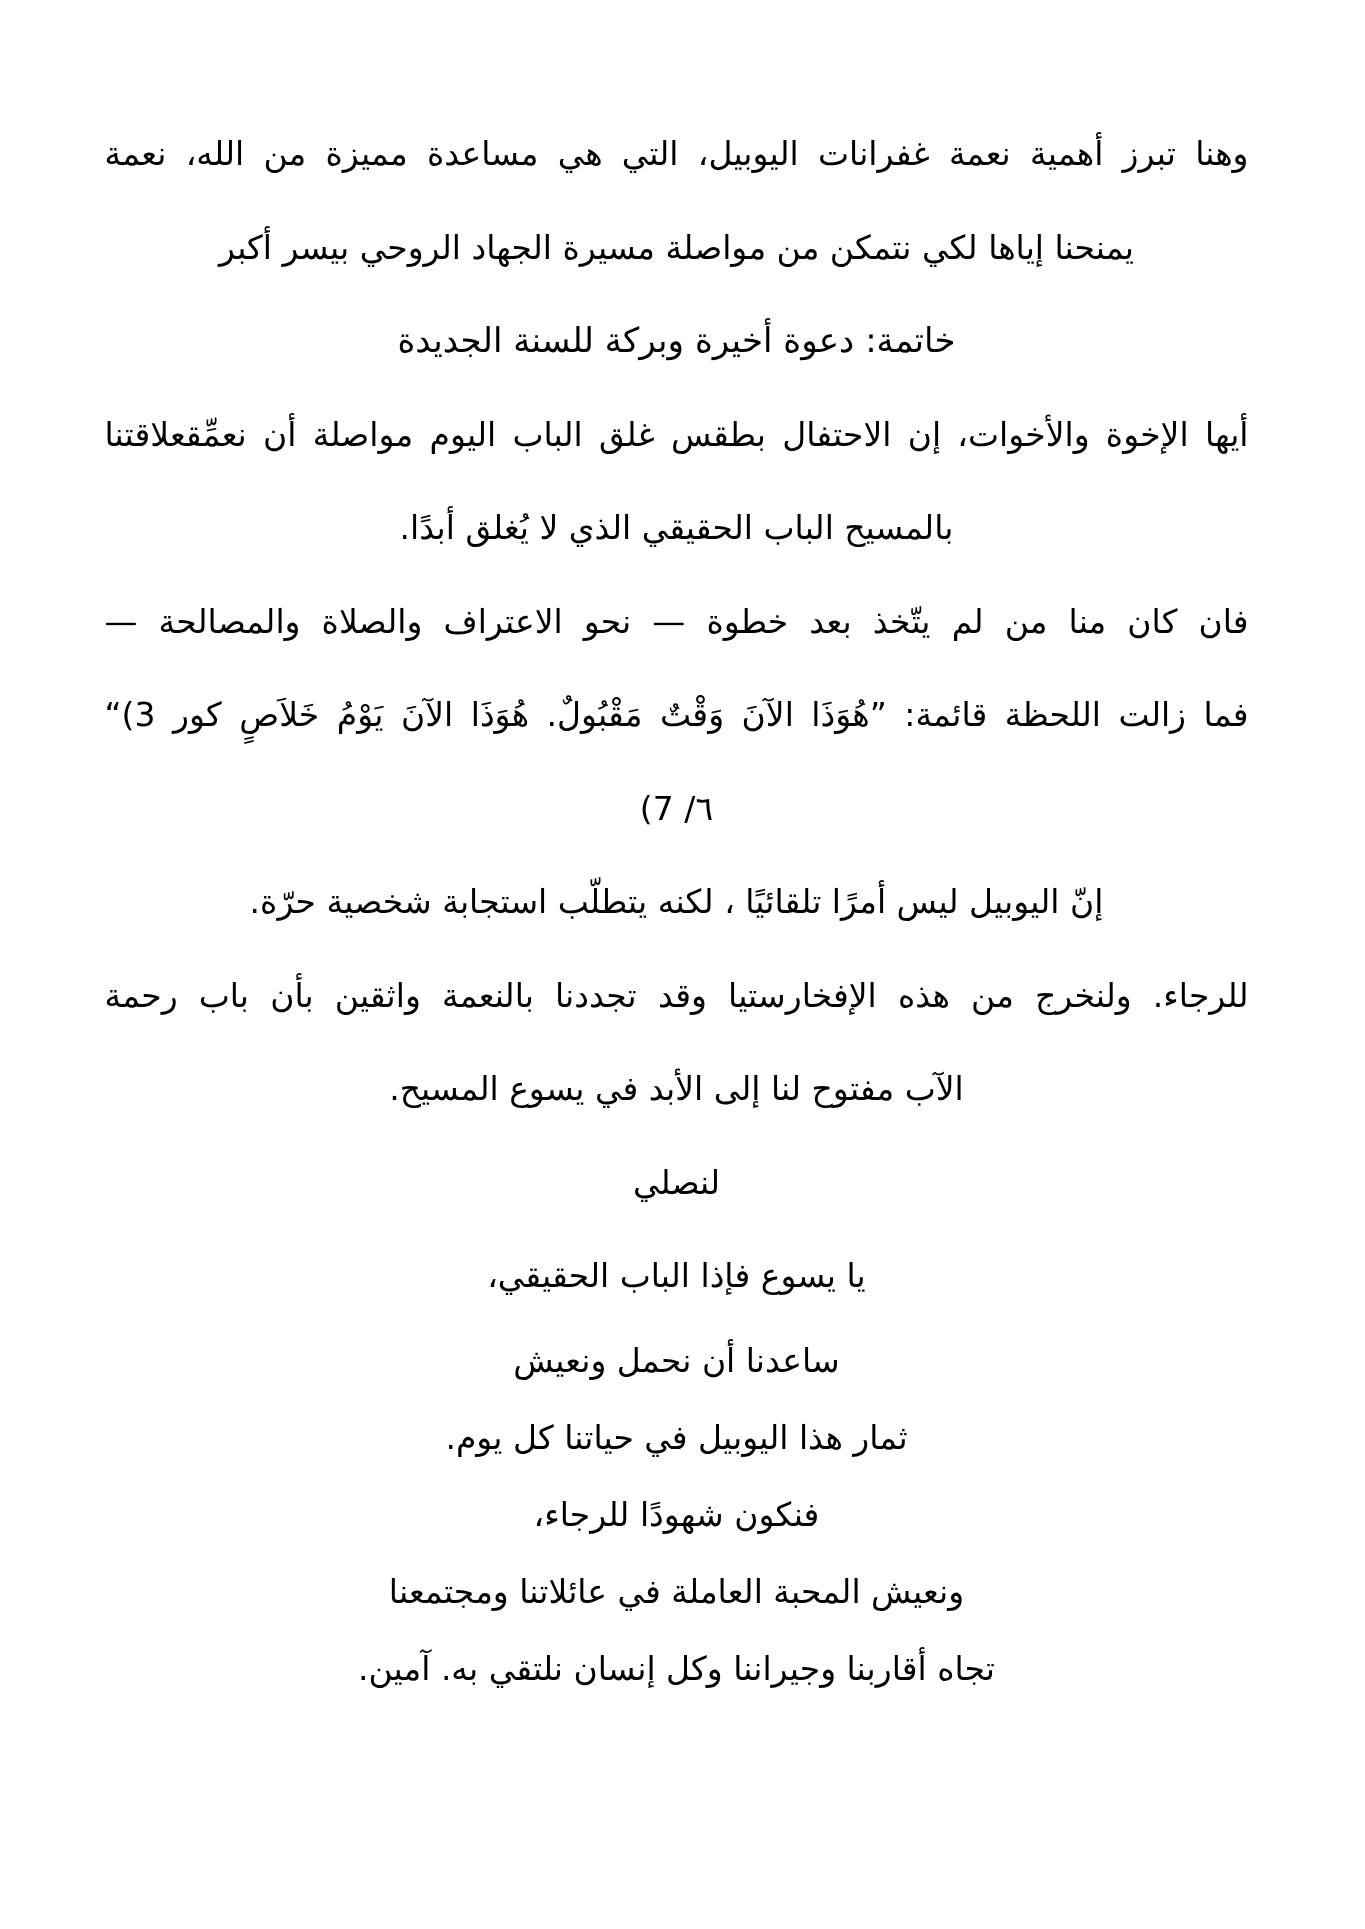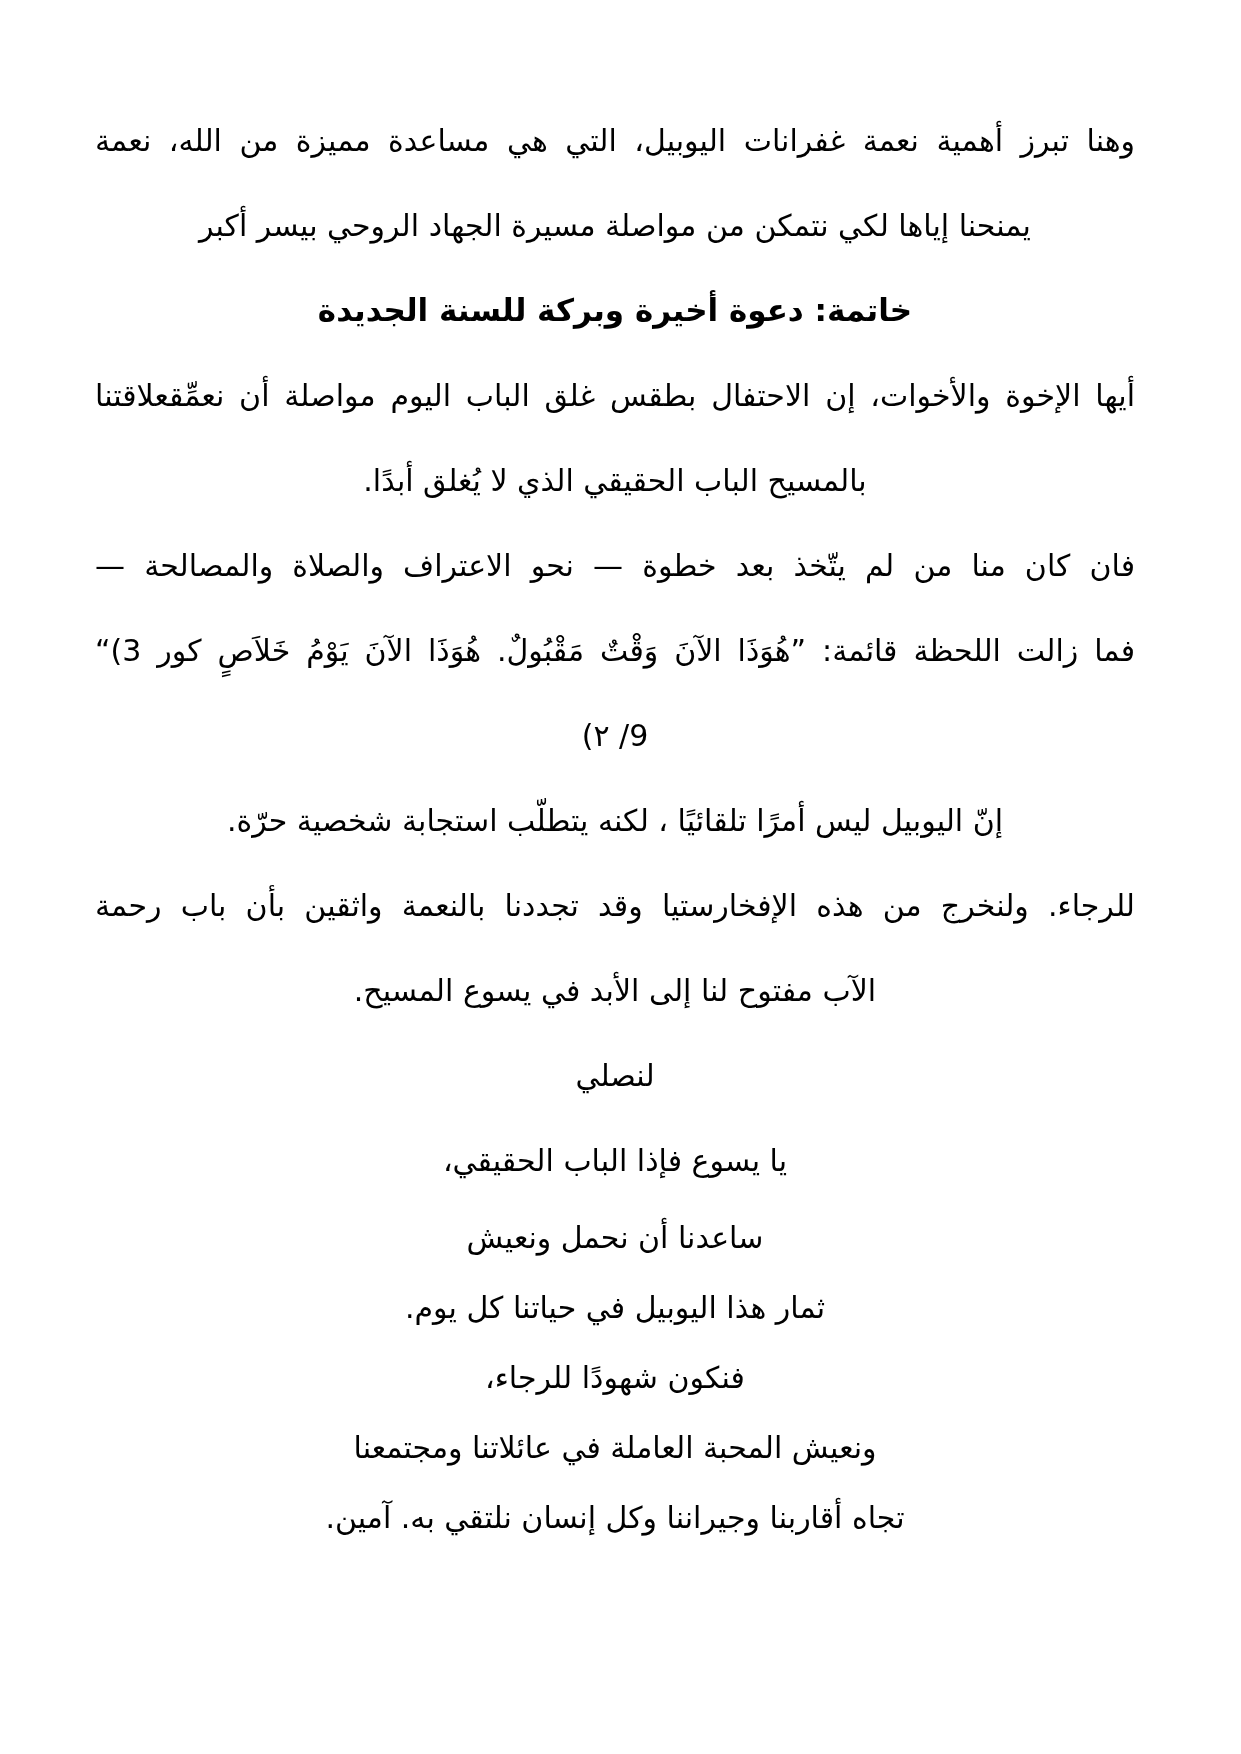--- a/index.html
+++ b/index.html
@@ -31,40 +31,40 @@
     direction: rtl;
   }
   .line.align-justify {
     text-align: justify;
     text-align-last: justify;
   }
   .line.align-right {
     text-align: center;
   }
   .line.style-heading {
-    font-weight: bold;
+    font-weight: normal;
     font-size: 31px;
   }
   .line.style-prayer {
     line-height: 70px;
   }
 </style>
 </head>
 <body>
 
 <div class="page">
   <div class="text-block" id="text-block">
       <div class="line align-justify style-body">وهنا تبرز أهمية نعمة غفرانات اليوبيل، التي هي مساعدة مميزة من الله، نعمة</div>
       <div class="line align-right style-body">يمنحنا إياها لكي نتمكن من مواصلة مسيرة الجهاد الروحي بيسر أكبر</div>
       <div class="line align-right style-heading">خاتمة: دعوة أخيرة وبركة للسنة الجديدة</div>
       <div class="line align-justify style-body">أيها الإخوة والأخوات، إن الاحتفال بطقس غلق الباب اليوم مواصلة أن نعمِّقعلاقتنا</div>
       <div class="line align-right style-body">بالمسيح الباب الحقيقي الذي لا يُغلق أبدًا.</div>
       <div class="line align-justify style-body">فان كان منا من لم يتّخذ بعد خطوة — نحو الاعتراف والصلاة والمصالحة —</div>
       <div class="line align-justify style-body">فما زالت اللحظة قائمة: ”هُوَذَا الآنَ وَقْتٌ مَقْبُولٌ. هُوَذَا الآنَ يَوْمُ خَلاَصٍ ⁦(3 كور⁩“</div>
-      <div class="line align-right style-body">9/ ٢)</div>
+      <div class="line align-right style-body">٦/ 7)</div>
       <div class="line align-right style-body">إنّ اليوبيل ليس أمرًا تلقائيًا ، لكنه يتطلّب استجابة شخصية حرّة.</div>
       <div class="line align-justify style-body">للرجاء. ولنخرج من هذه الإفخارستيا وقد تجددنا بالنعمة واثقين بأن باب رحمة</div>
       <div class="line align-right style-body">الآب مفتوح لنا إلى الأبد في يسوع المسيح.</div>
       <div class="line align-right style-body">لنصلي</div>
       <div class="line align-right style-body">يا يسوع فإذا الباب الحقيقي،</div>
       <div class="line align-right style-prayer">ساعدنا أن نحمل ونعيش</div>
       <div class="line align-right style-prayer">ثمار هذا اليوبيل في حياتنا كل يوم.</div>
       <div class="line align-right style-prayer">فنكون شهودًا للرجاء،</div>
       <div class="line align-right style-prayer">ونعيش المحبة العاملة في عائلاتنا ومجتمعنا</div>
       <div class="line align-right style-prayer">تجاه أقاربنا وجيراننا وكل إنسان نلتقي به. آمين.</div>

